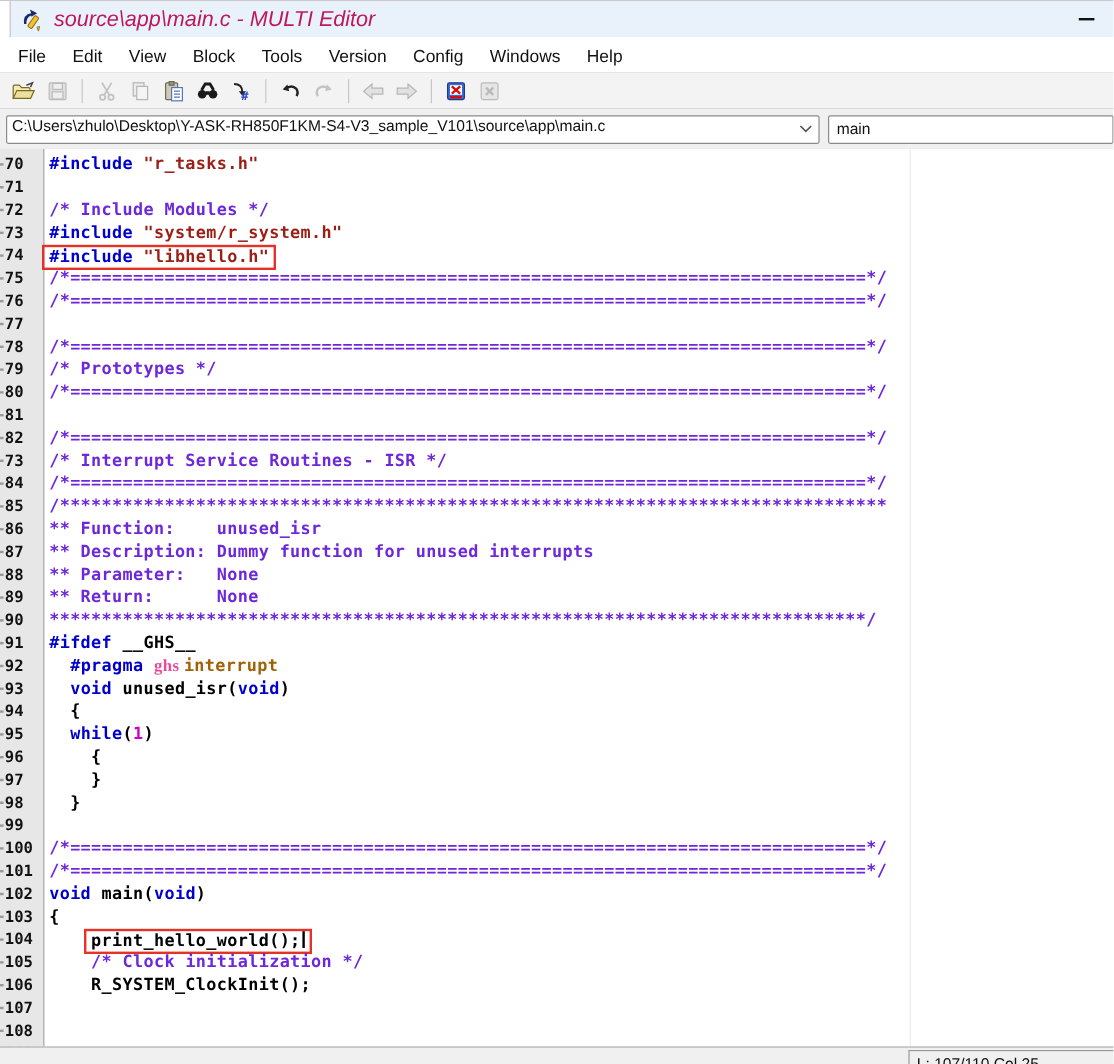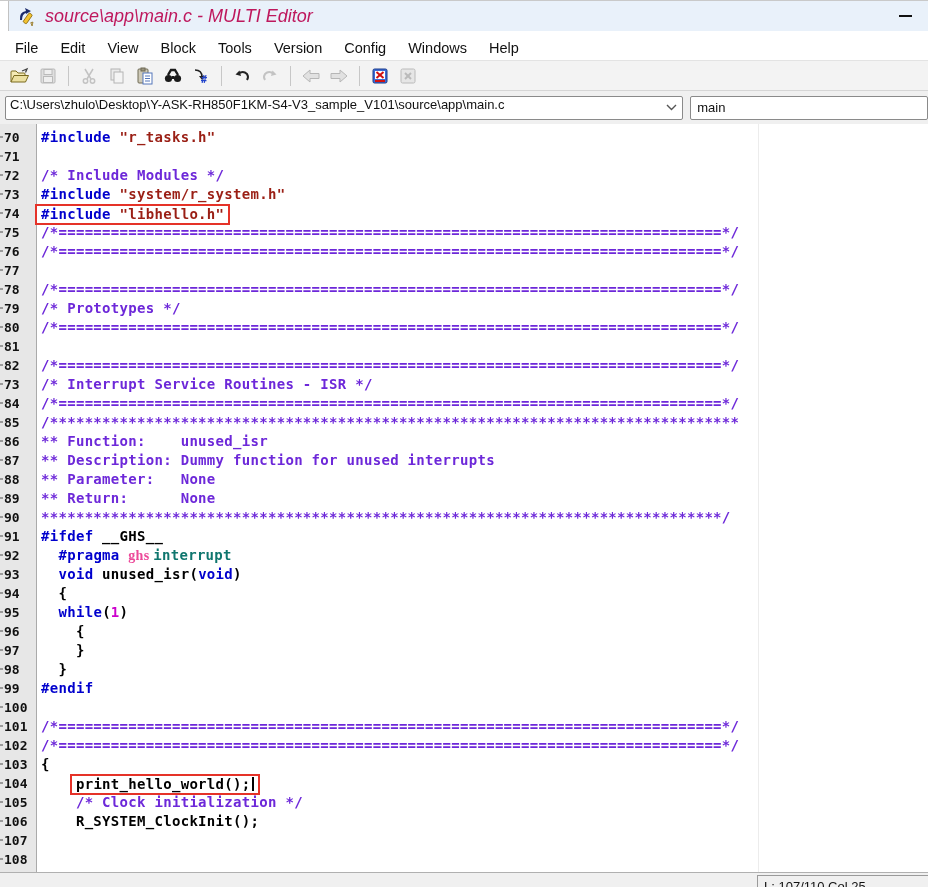--- a/index.html
+++ b/index.html
@@ -76,21 +76,21 @@
   }
   .code .line{
     height:19px;line-height:19px;white-space:pre;
     font-family:"DejaVu Sans Mono",monospace;font-weight:bold;font-size:14px;letter-spacing:0.3px;color:#000;
   }
   .guide{position:absolute;left:758px;top:0;width:1px;height:748px;background:#ececec;}
 
   .c-pre,.c-kw{color:#0000cd;}
   .c-str{color:#9a1f15;}
   .c-com{color:#6d28d9;}
-  .c-teal{color:#0f766e;}
+  .c-teal{color:#a16207;}
   .c-num{color:#cc00cc;}
   .c-ghs{color:#ec4899;font-family:Liberation Serif, serif;}
   .c-id{color:#000000;}
 
   .redbox{
     display:inline-block;border:2px solid #e53228;padding:0px 4px;margin-left:-6px;margin-right:-6px;
     line-height:17px;
   }
   .caret{display:inline-block;width:2px;height:14px;background:#000;vertical-align:-2px;margin-left:1px;}
 
@@ -337,24 +337,24 @@
         <div class="line"><span class="c-com">** Return:      None</span></div>
         <div class="line"><span class="c-com">******************************************************************************/</span></div>
         <div class="line"><span class="c-pre">#ifdef </span><span class="c-id">__GHS__</span></div>
         <div class="line"><span class="c-id">  </span><span class="c-pre">#pragma </span><span class="c-ghs">ghs </span><span class="c-teal">interrupt</span></div>
         <div class="line"><span class="c-id">  </span><span class="c-kw">void</span><span class="c-id"> unused_isr(</span><span class="c-kw">void</span><span class="c-id">)</span></div>
         <div class="line"><span class="c-id">  {</span></div>
         <div class="line"><span class="c-id">  </span><span class="c-kw">while</span><span class="c-id">(</span><span class="c-num">1</span><span class="c-id">)</span></div>
         <div class="line"><span class="c-id">    {</span></div>
         <div class="line"><span class="c-id">    }</span></div>
         <div class="line"><span class="c-id">  }</span></div>
-        <div class="line"><span class="c-pre">#endif</span></div>
         <div class="line"></div>
         <div class="line"><span class="c-com">/*============================================================================*/</span></div>
         <div class="line"><span class="c-com">/*============================================================================*/</span></div>
+        <div class="line"><span class="c-kw">void</span><span class="c-id"> main(</span><span class="c-kw">void</span><span class="c-id">)</span></div>
         <div class="line"><span class="c-id">{</span></div>
         <div class="line"><span class="c-id">    </span><span class="redbox"><span class="c-id">print_hello_world();</span><span class="caret"></span></span></div>
         <div class="line"><span class="c-id">    </span><span class="c-com">/* Clock initialization */</span></div>
         <div class="line"><span class="c-id">    R_SYSTEM_ClockInit();</span></div>
       </div>
     <div class="guide"></div>
   </div>
 
   <div class="statusbar">
     <div class="status-field">

